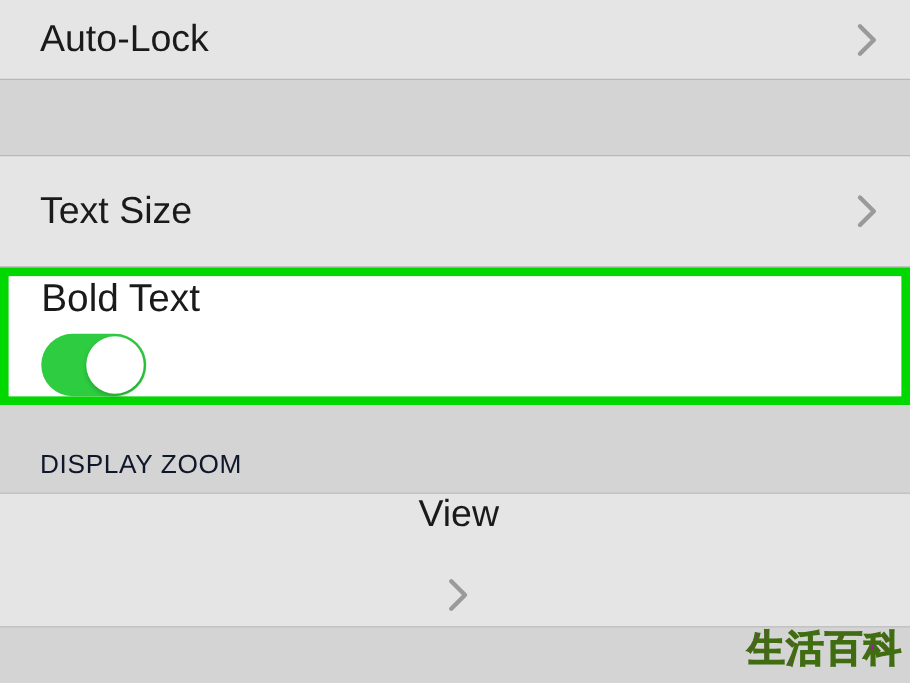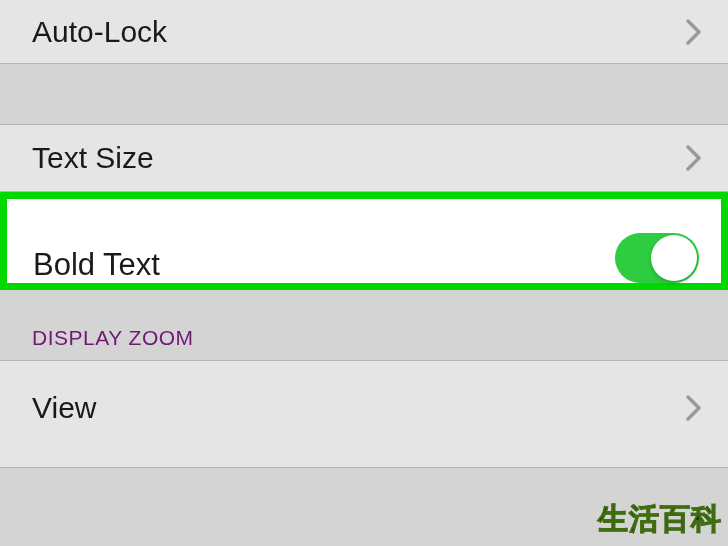--- a/index.html
+++ b/index.html
@@ -43,36 +43,37 @@
     .gap {
       height: 60px;
       background: #d4d4d4;
     }
     .section-header {
       padding: 36px 32px 10px 32px;
       background: #d4d4d4;
     }
     .section-header-text {
       font-size: 21px;
-      color: #701a75;
+      color: #0f172a;
       letter-spacing: 0.5px;
       text-transform: uppercase;
     }
     .highlight-wrapper {
       position: relative;
       border: 7px solid #00d800;
       background: #ffffff;
     }
     .highlight-row {
       background: #ffffff;
       display: flex;
-      align-items: flex-end;
+      align-items: flex-start;
       justify-content: space-between;
       padding: 0 22px 0 26px;
-      height: 84px;
+      height: 96px;
+      flex-direction: column;
     }
     .highlight-label {
       font-size: 31px;
       color: #1a1a1a;
       font-weight: 400;
     }
     .toggle {
       width: 84px;
       height: 50px;
       background: #2ecc40;
@@ -84,33 +85,33 @@
       position: absolute;
       right: 2px;
       top: 2px;
       width: 46px;
       height: 46px;
       background: #ffffff;
       border-radius: 50%;
       box-shadow: 0 2px 4px rgba(0,0,0,0.2);
     }
     .row-autolock { height: 64px; }
-    .row-textsize { height: 68px; }
-    .row-view { height: 108px; padding-bottom: 12px; }
+    .row-textsize { height: 90px; }
+    .row-view { height: 108px; padding-bottom: 12px; flex-direction: column; }
     .watermark {
       position: absolute;
       right: 6px;
       bottom: 6px;
       text-align: right;
       pointer-events: none;
     }
     .wm-top {
       font-size: 30px;
       font-weight: 700;
-      color: #0f172a;
+      color: #a21caf;
       -webkit-text-stroke: 1px #3f6d0f;
       letter-spacing: 1px;
     }
     .wm-bottom {
       font-size: 18px;
       color: #6aa81e;
       font-weight: 600;
       margin-top: -4px;
     }
   </style>

